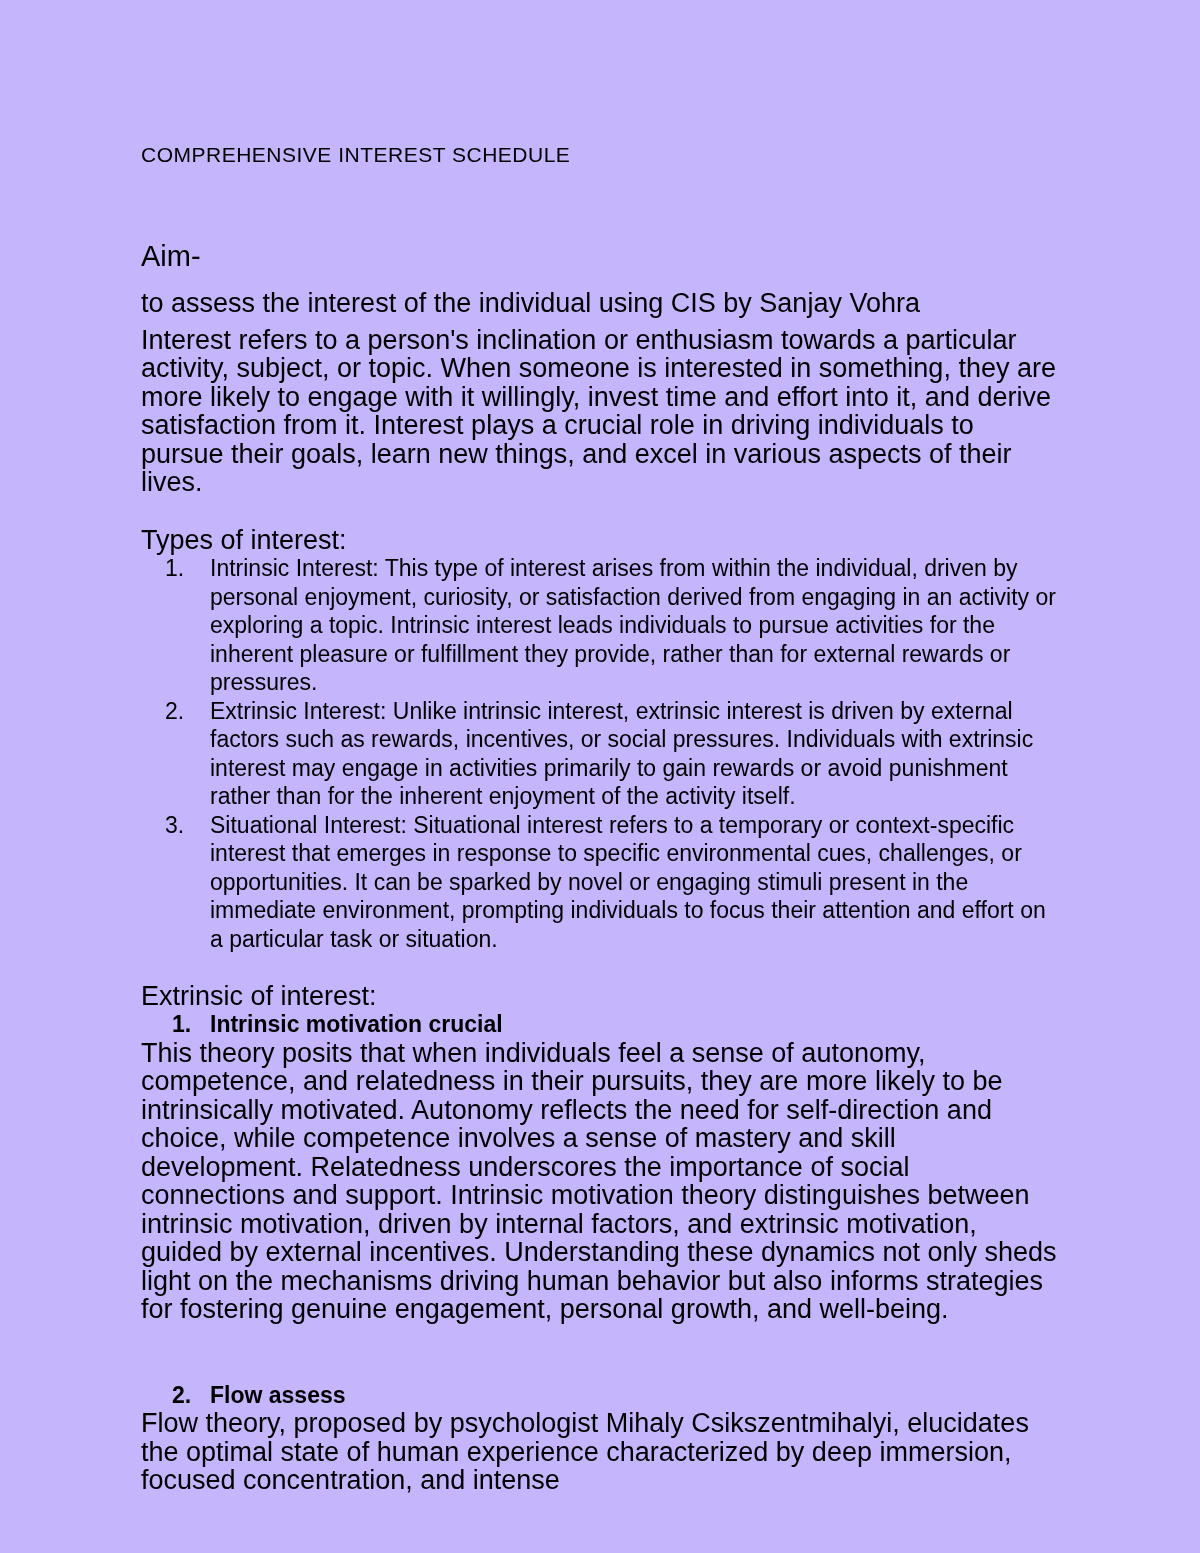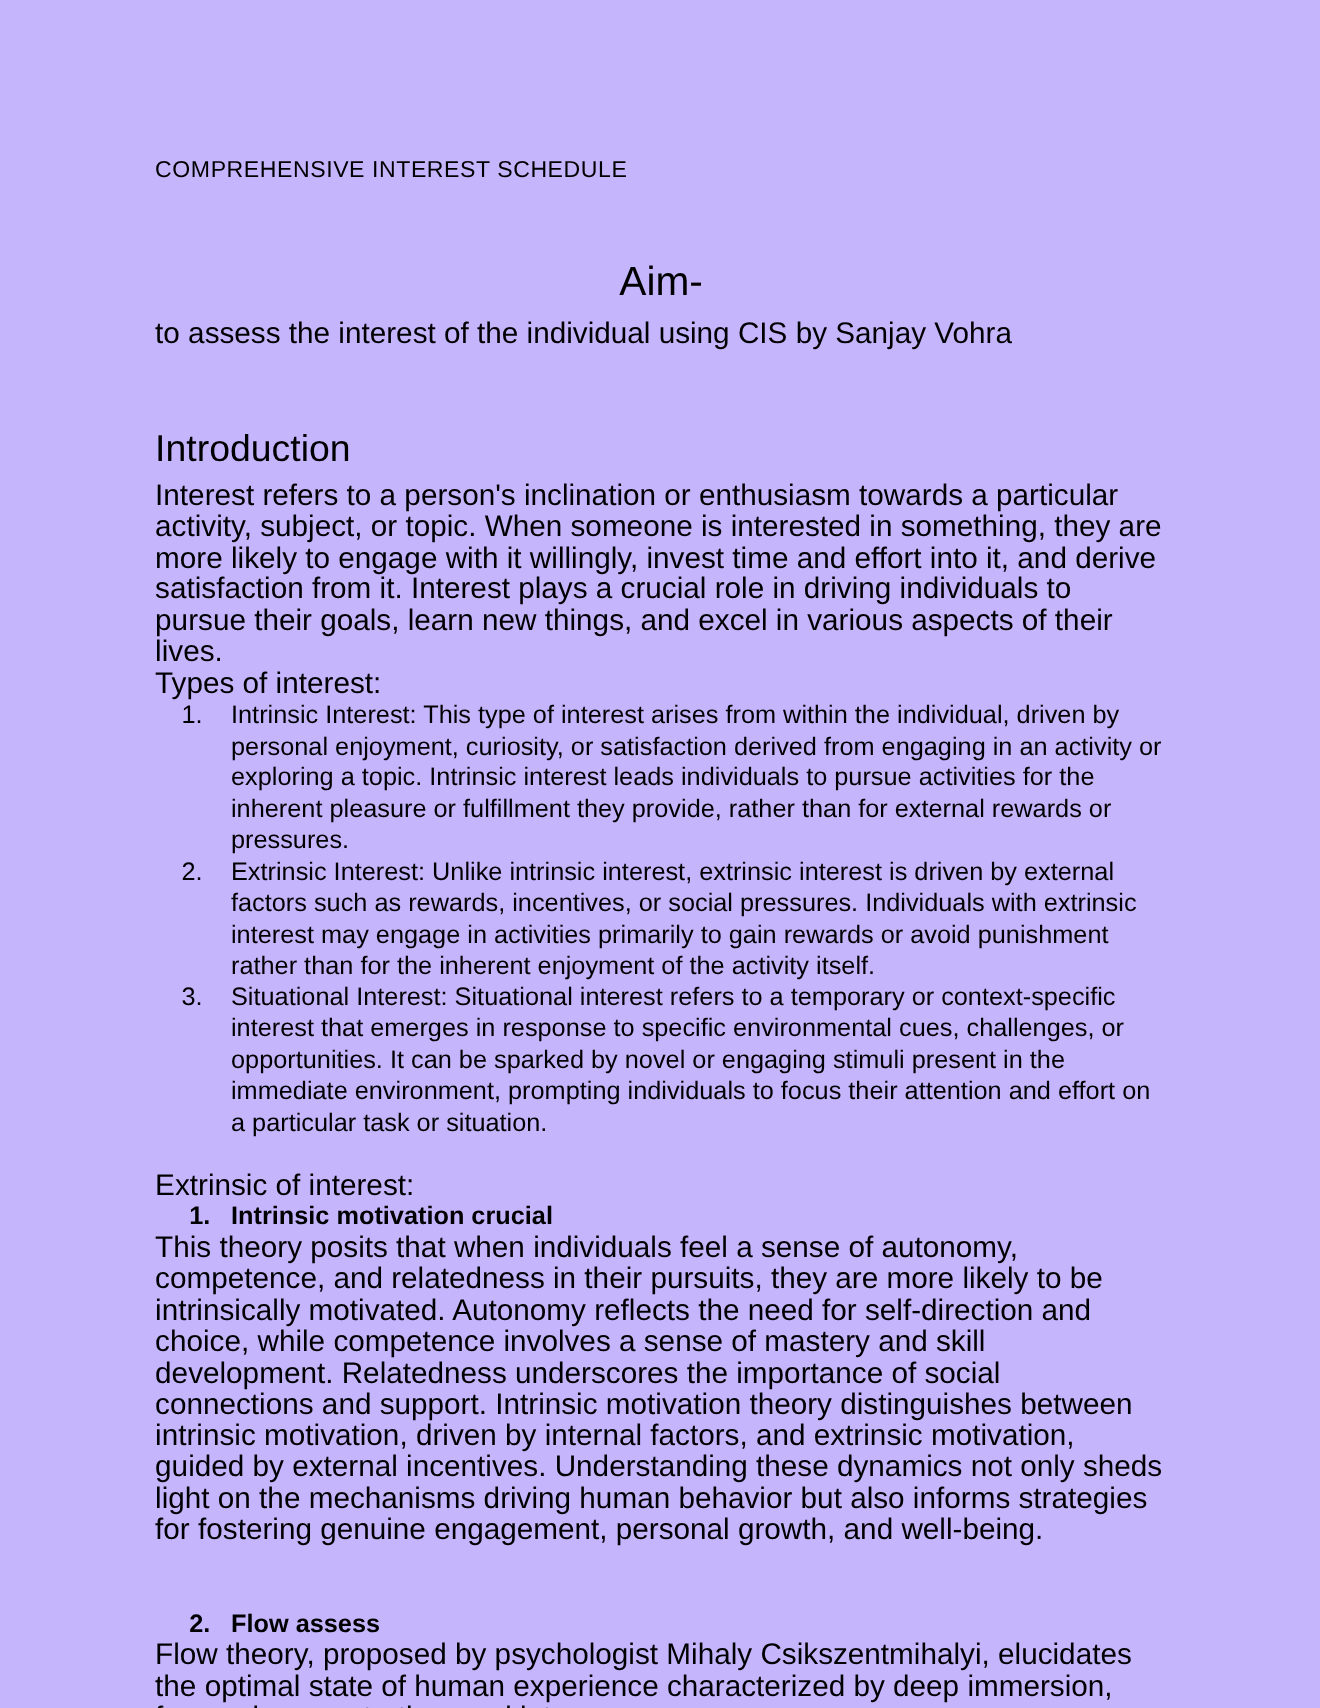--- a/index.html
+++ b/index.html
@@ -22,44 +22,44 @@
     width: 920px;
   }
   .doc-title {
     font-size: 21px;
     line-height: 25px;
     font-weight: 400;
     letter-spacing: 0.5px;
   }
   .h-aim {
     margin: 72px 0 0 0;
-    font-size: 37px;
+    font-size: 29px;
     line-height: 34px;
     font-weight: 400;
-    text-align: center;
   }
   .body {
     margin: 0;
     font-size: 27px;
     line-height: 28.5px;
     font-weight: 400;
   }
   .aim-text {
     margin-top: 16px;
   }
   .h-intro {
     margin: 70px 0 0 0;
     font-size: 34px;
     line-height: 40px;
     font-weight: 400;
   }
   .intro-para {
     margin-top: 8px;
   }
   .label {
+    margin-top: 29px;
   }
   .olist {
     margin: 0;
   }
   .oli {
     position: relative;
     padding-left: 69px;
     font-size: 23px;
     line-height: 28.5px;
   }
@@ -87,21 +87,20 @@
 
 <div class="page">
   <div class="content">
 
     <div class="doc-title">COMPREHENSIVE INTEREST SCHEDULE</div>
 
     <div class="h-aim">Aim-</div>
 
     <p class="body aim-text">to assess the interest of the individual using CIS by Sanjay Vohra</p>
 
-    <div class="h-intro">Introduction</div>
 
     <p class="body intro-para">Interest refers to a person's inclination or enthusiasm towards a particular activity, subject, or topic. When someone is interested in something, they are more likely to engage with it willingly, invest time and effort into it, and derive satisfaction from it. Interest plays a crucial role in driving individuals to pursue their goals, learn new things, and excel in various aspects of their lives.</p>
 
     <p class="body label">Types of interest:</p>
 
     <div class="olist">
       <div class="oli">
         <span class="num">1.</span>
         <span class="itext">Intrinsic Interest: This type of interest arises from within the individual, driven by personal enjoyment, curiosity, or satisfaction derived from engaging in an activity or exploring a topic. Intrinsic interest leads individuals to pursue activities for the inherent pleasure or fulfillment they provide, rather than for external rewards or pressures.</span>
       </div>

